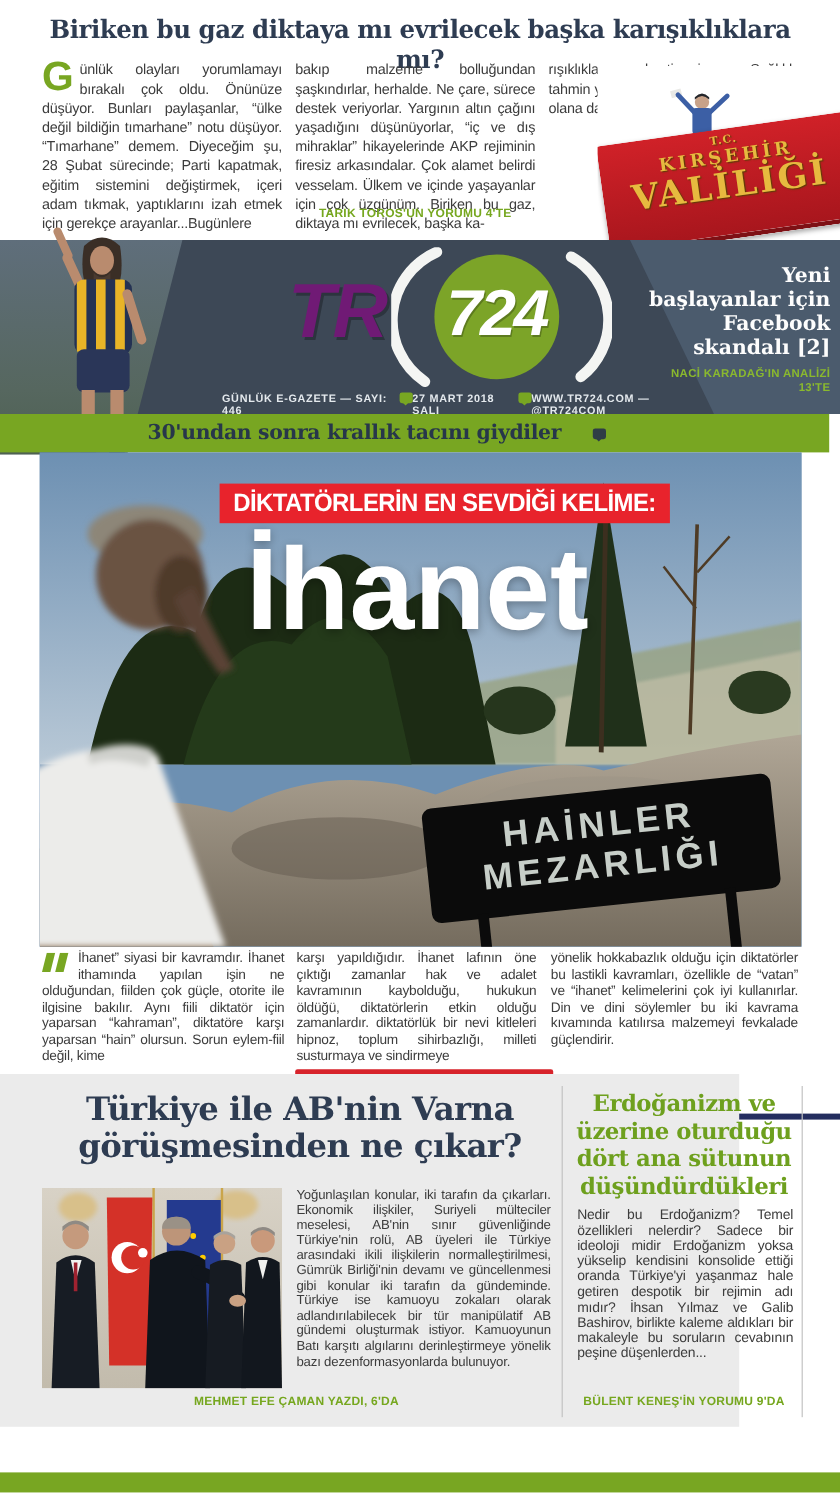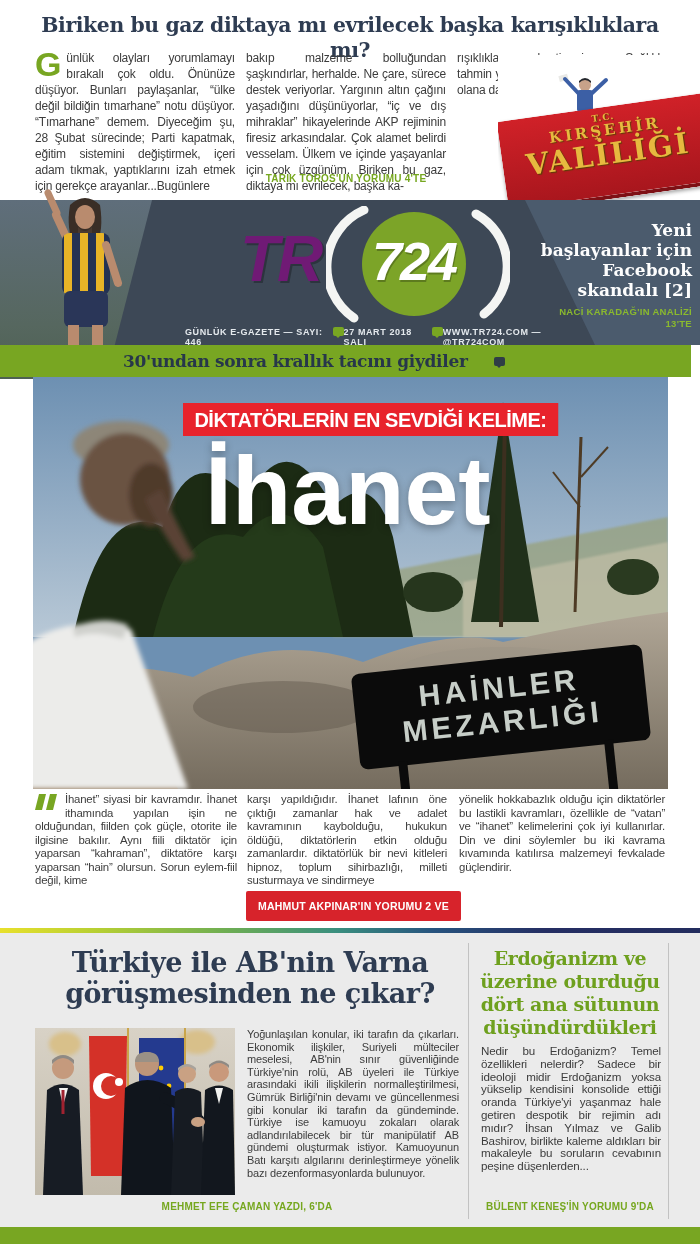--- a/index.html
+++ b/index.html
@@ -86,21 +86,21 @@
   .quote{font-size:11.4px;line-height:13.5px;}
   .qmark{float:left;width:26px;height:16px;margin:1px 4px 0 0;}
   .redbtn{left:246px;top:891px;width:215px;height:30px;background:#d7232b;color:#fff;
     font-size:10.5px;font-weight:bold;letter-spacing:.2px;text-align:center;line-height:30px;
     border-radius:2px;}
 
   
   .divider{left:0;top:928px;width:700px;height:5px;
     background:linear-gradient(90deg,#e8e02c 0%,#b6cf33 14%,#6fae52 32%,#3a8f7e 48%,
       #27537e 62%,#252e63 78%,#232d5e 100%);}
-  .graysec{left:0;top:933px;width:700px;height:294px;background:#ebebeb;}
+  .graysec{left:0;top:895px;width:616px;height:294px;background:#ebebeb;}
   .blh{left:40px;top:14px;width:420px;text-align:center;font-family:"DejaVu Serif",serif;
     font-weight:bold;font-size:27px;line-height:31px;color:#2e3c52;letter-spacing:-.5px;}
   .blphoto{left:35px;top:95px;width:200px;height:167px;overflow:hidden;}
   .blbody{left:247px;top:95px;width:212px;font-size:11px;line-height:12.6px;
     letter-spacing:-.15px;color:#3c3c3c;text-align:justify;}
   .blby{left:35px;top:268px;width:424px;}
   .vrule{top:10px;width:1px;height:276px;background:#c2c2c2;}
   .vr1{left:468px;} .vr2{left:668px;}
   .brh{left:479px;top:14px;width:182px;text-align:center;font-family:"DejaVu Serif",serif;
     font-weight:bold;font-size:19px;line-height:23px;color:#6ea01e;letter-spacing:-.4px;}

